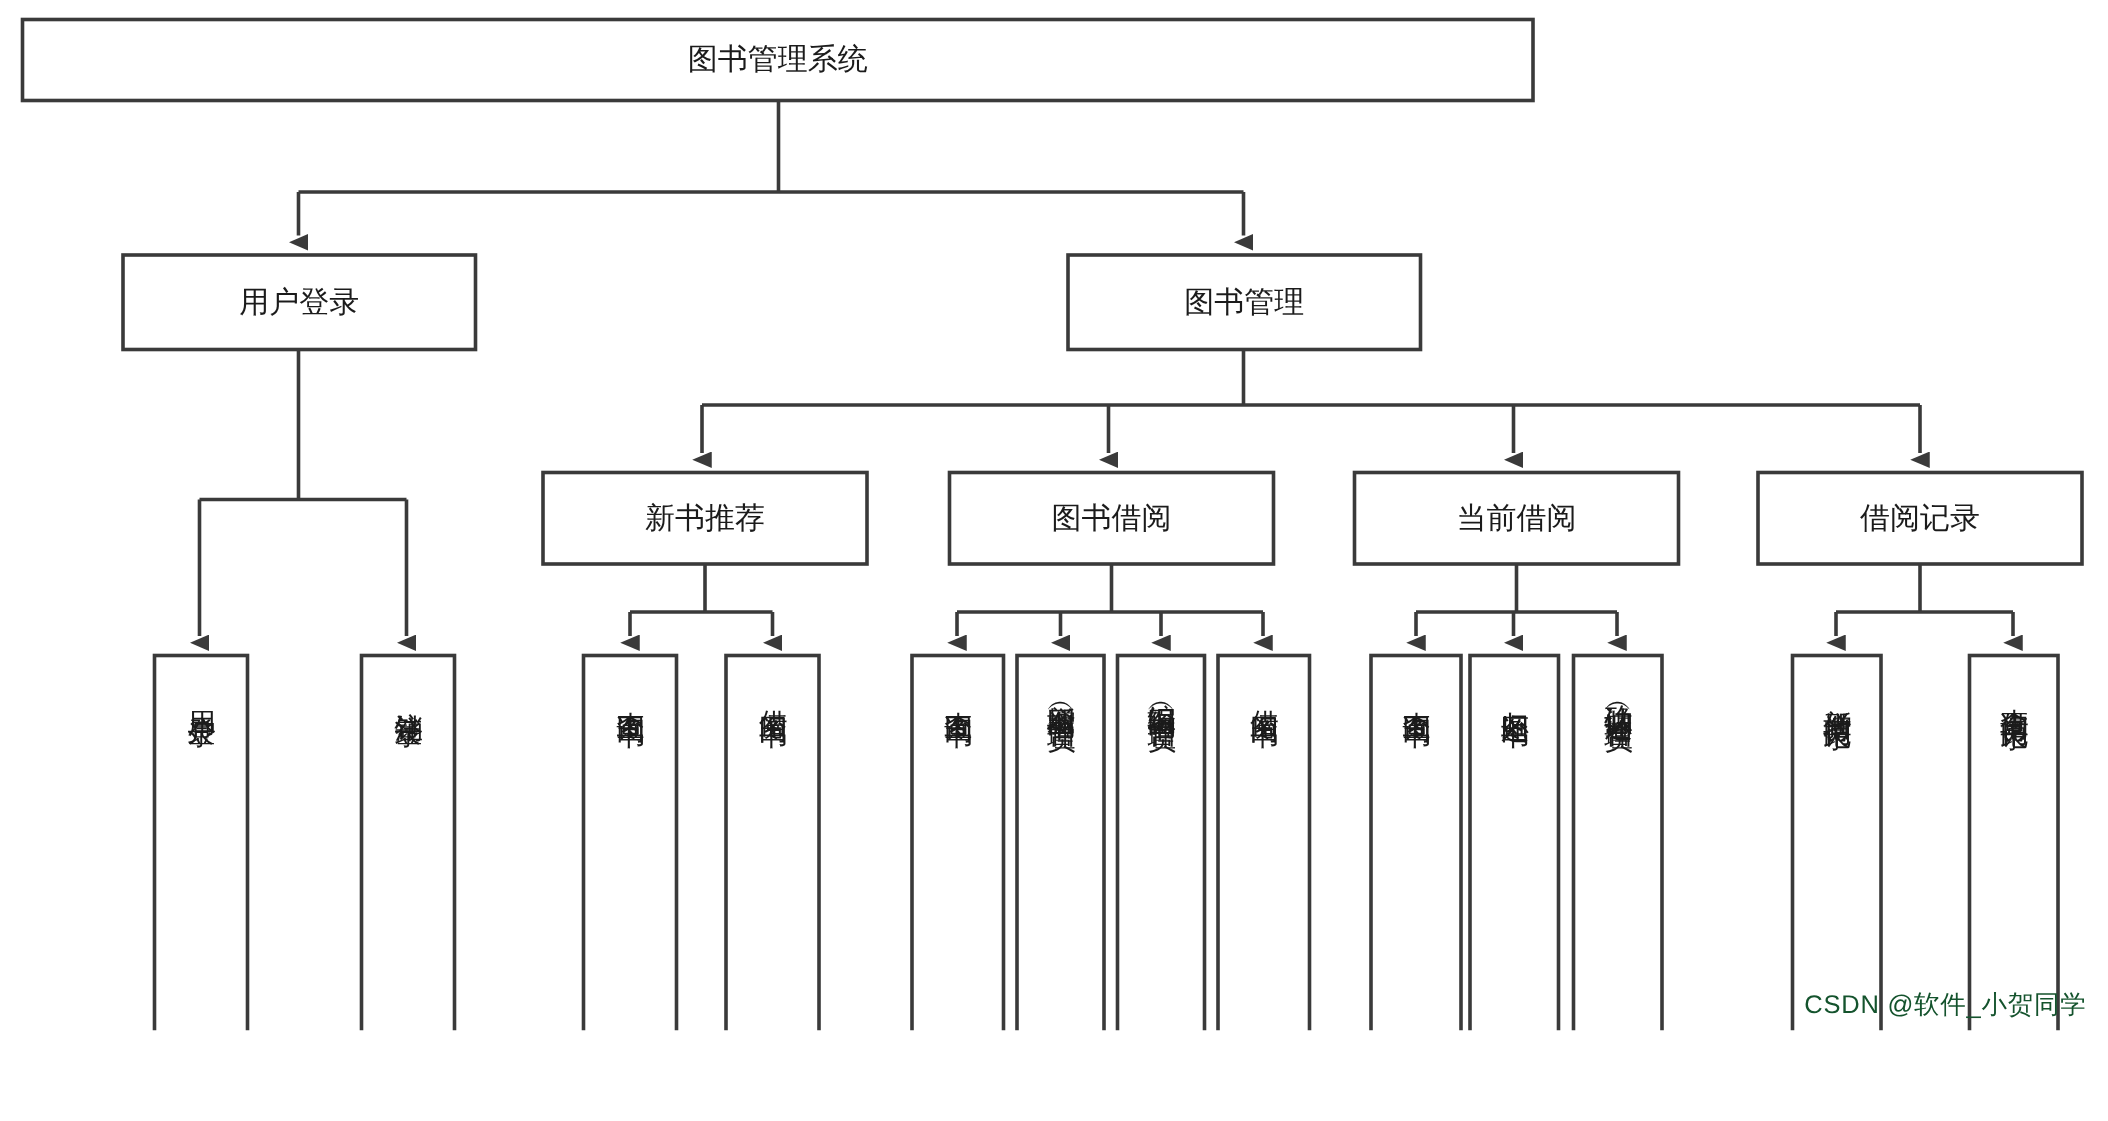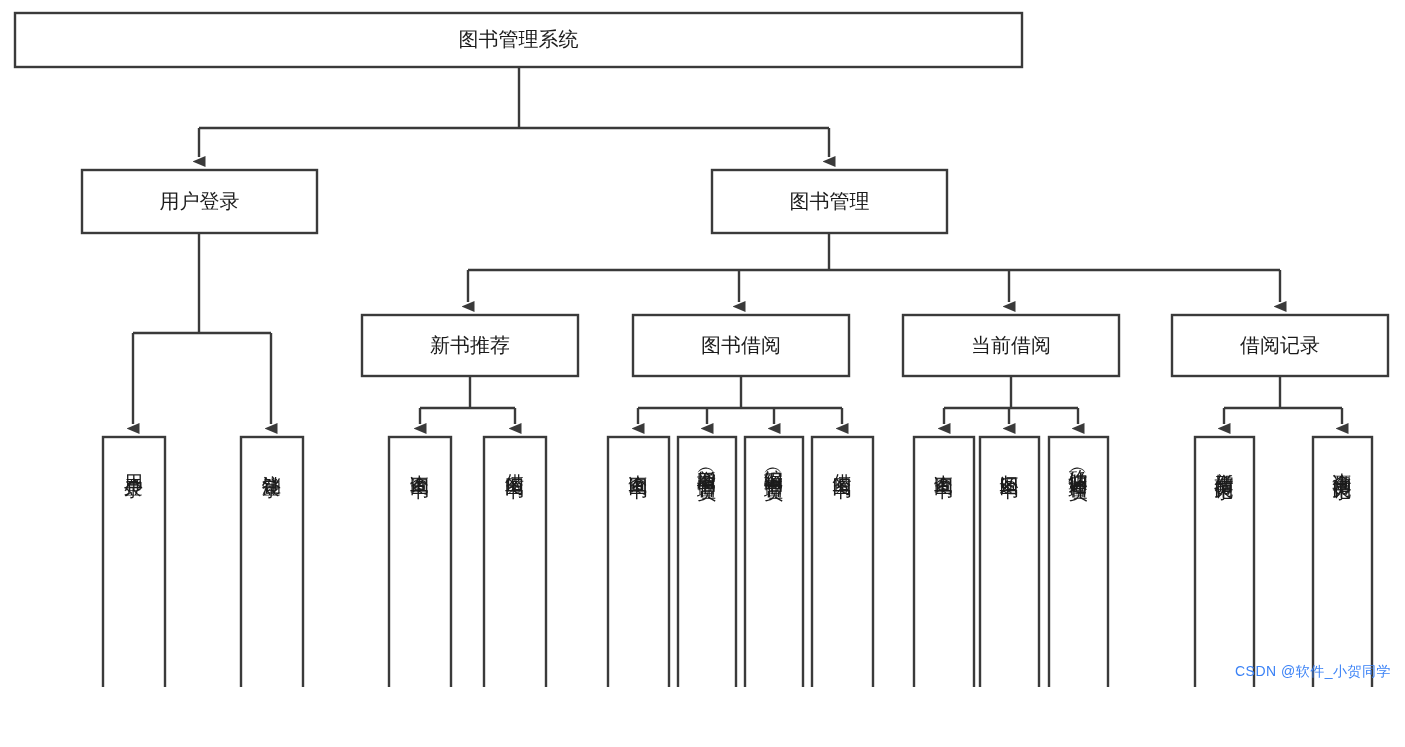--- a/index.html
+++ b/index.html
@@ -52,22 +52,22 @@
     fill: #1b1b1b;
     text-anchor: middle;
     writing-mode: vertical-rl;
     letter-spacing: 2px;
   }
   .watermark {
     position: absolute;
     right: 14px;
     bottom: 6px;
     font-family: "Liberation Sans", "DejaVu Sans", sans-serif;
-    font-size: 14px;
-    color: #3b82f6;
+    font-size: 17px;
+    color: #14532d;
     letter-spacing: 0.5px;
     white-space: nowrap;
     user-select: none;
     margin-top: 41px;
   }
 </style>
 </head>
 <body>
 
 <div id="stage">

